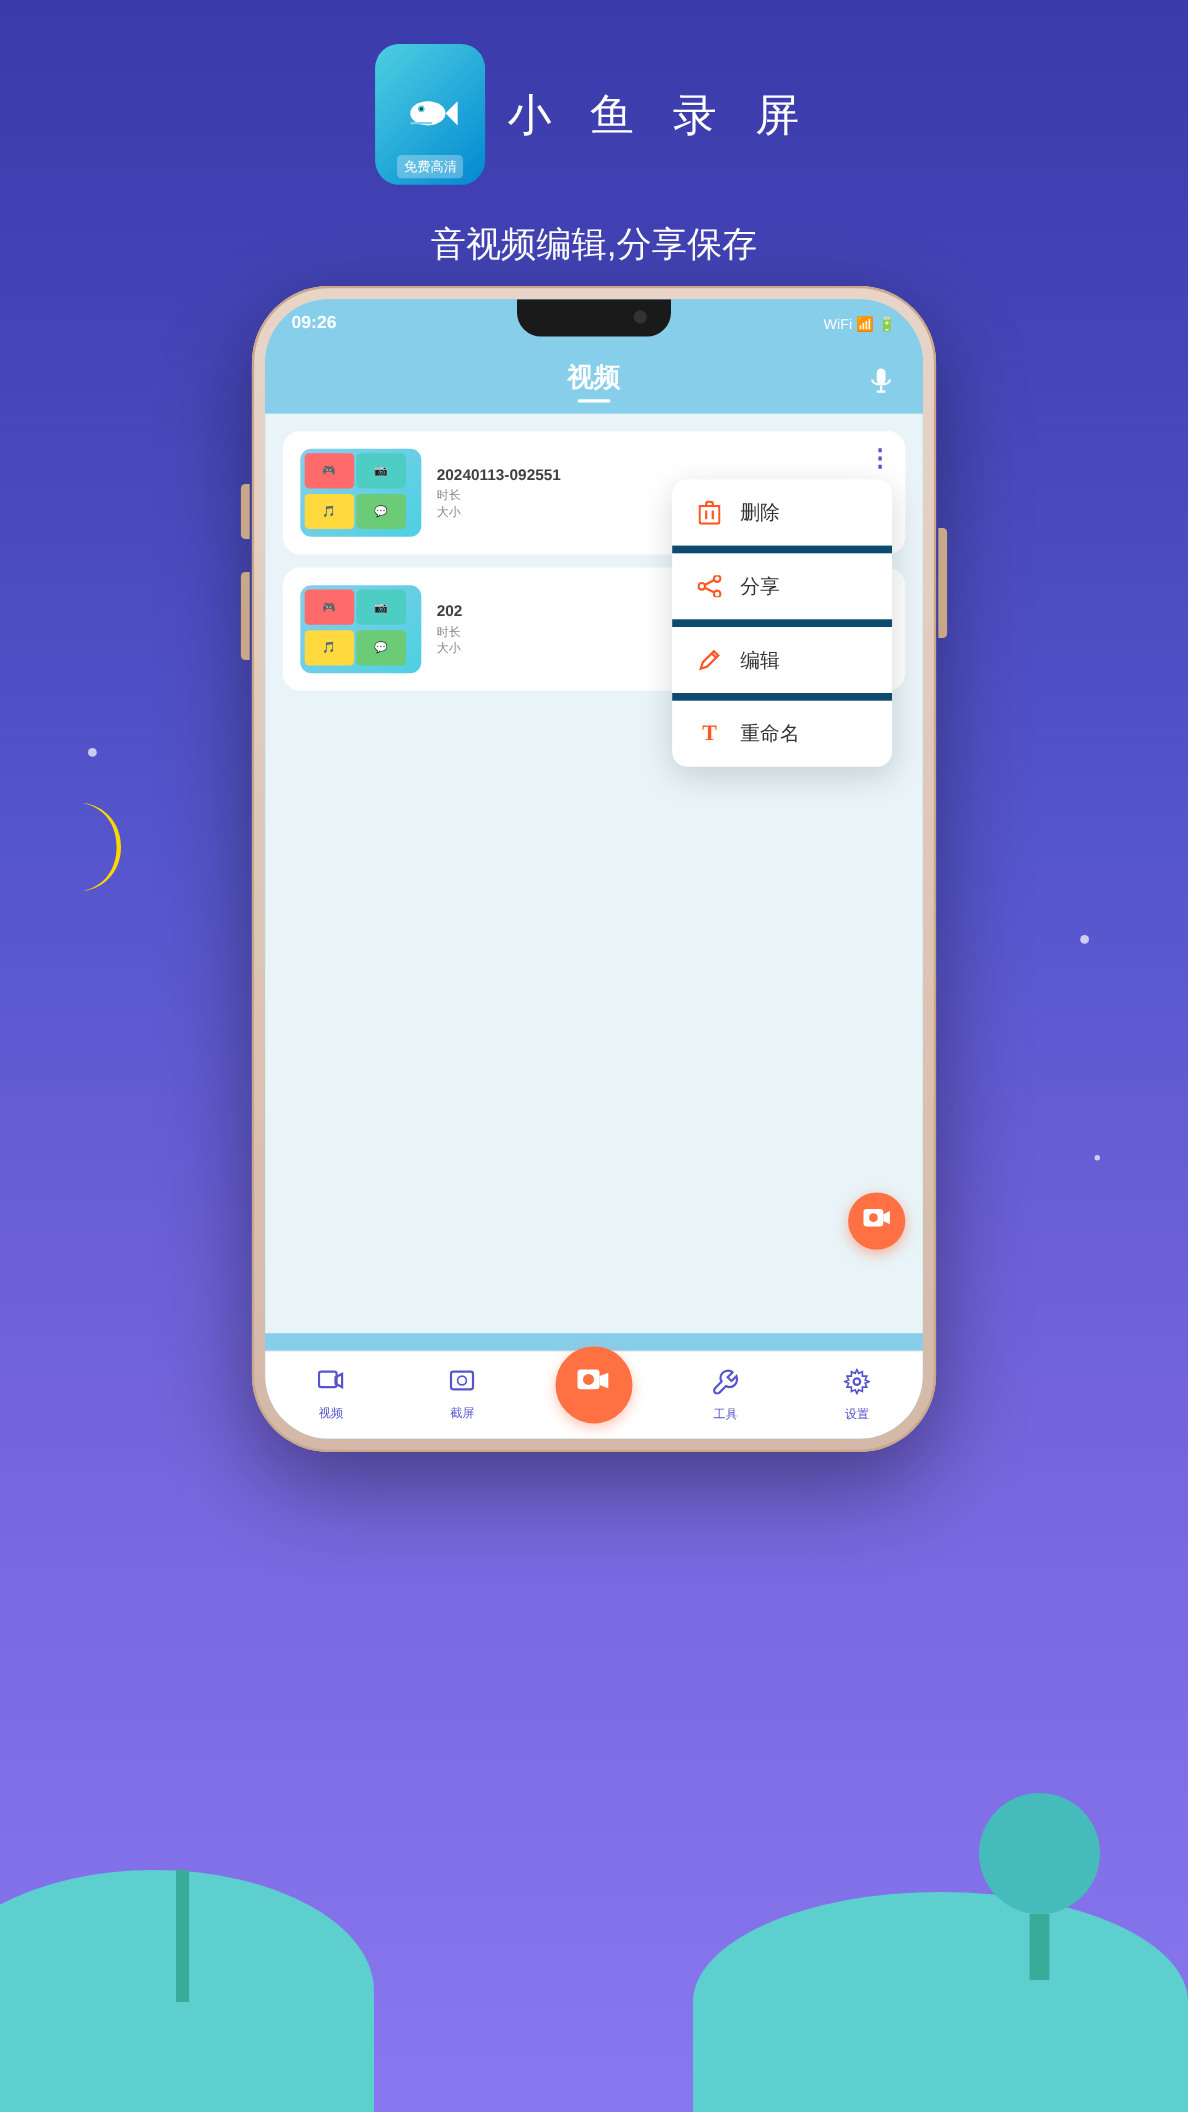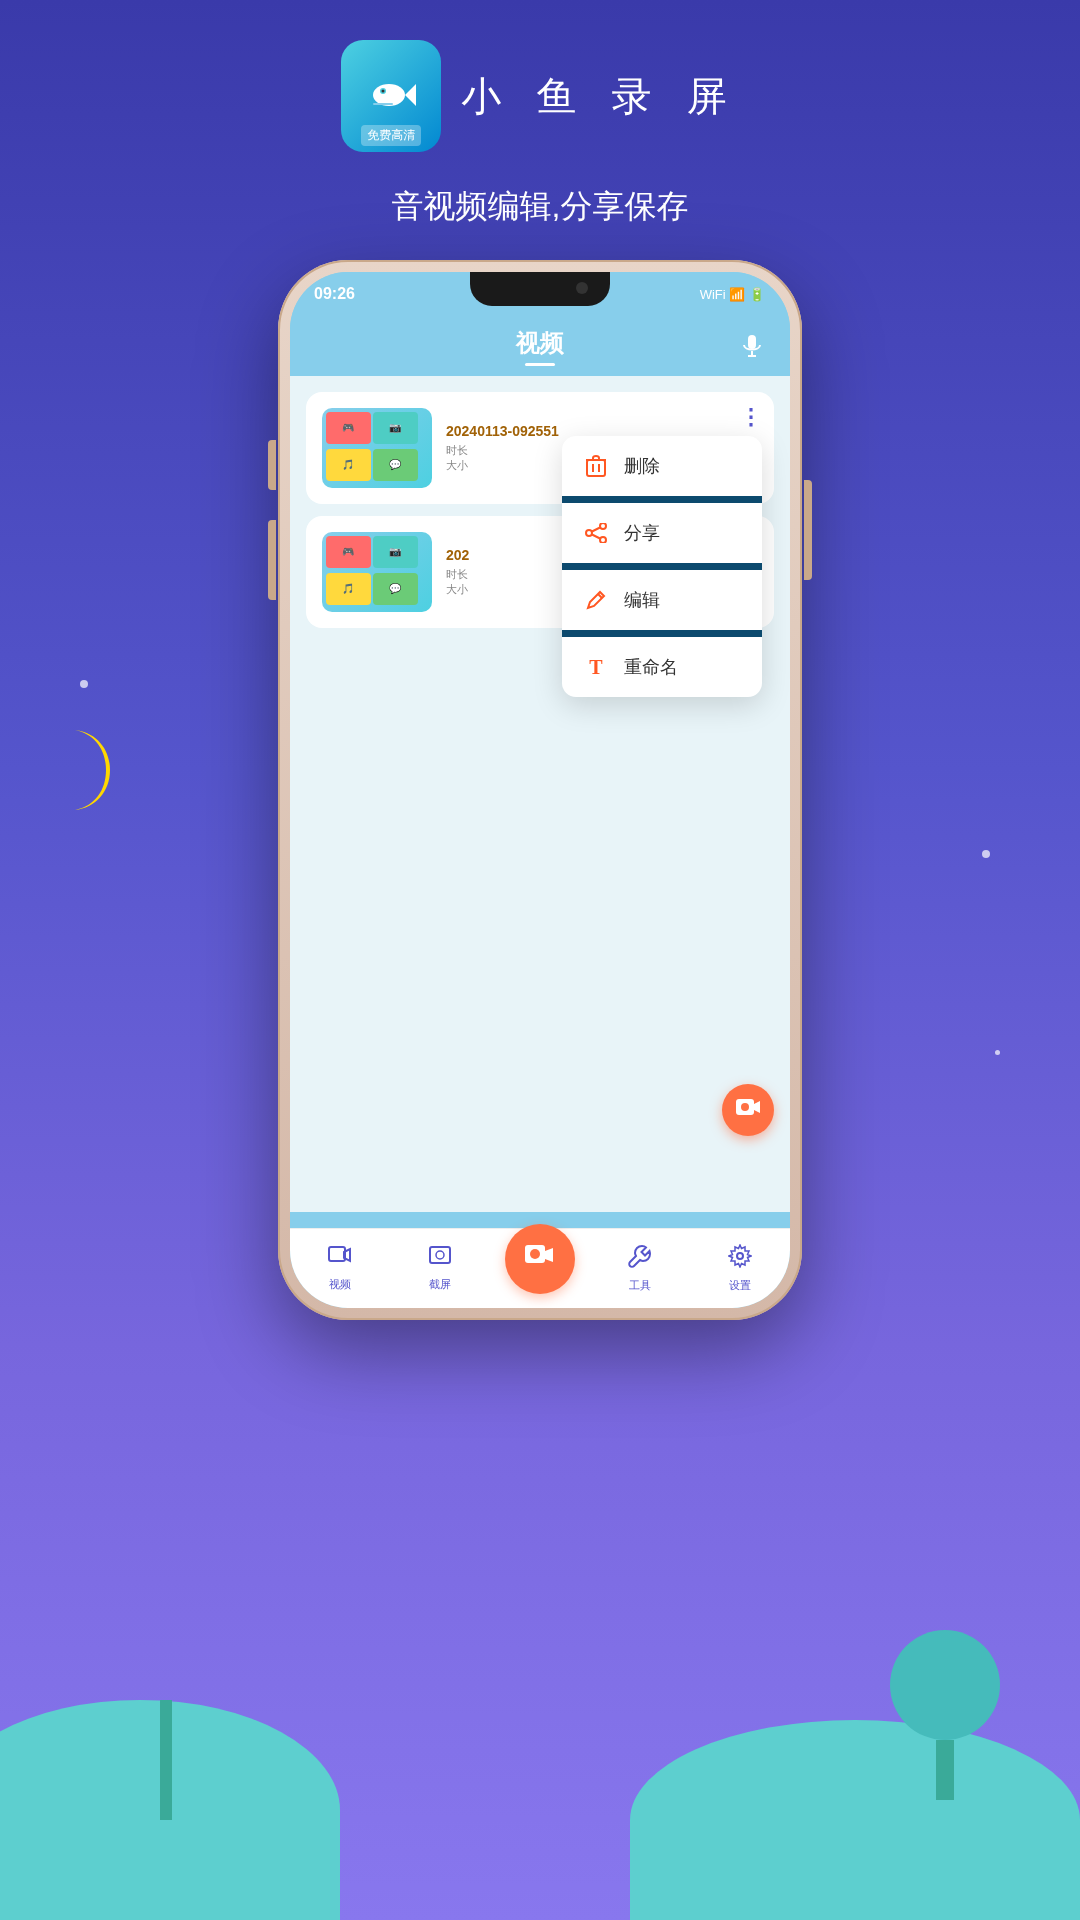--- a/index.html
+++ b/index.html
@@ -85,21 +85,21 @@
       padding-top: 40px;
     }
     .app-logo-area {
       display: flex;
       align-items: center;
       gap: 20px;
       margin-bottom: 30px;
     }
     .app-icon {
       width: 100px;
-      height: 112px;
+      height: 128px;
       background: linear-gradient(135deg, #4dd0e1, #0288d1);
       border-radius: 22px;
       display: flex;
       align-items: center;
       justify-content: center;
       position: relative;
     }
     .app-icon-badge {
       position: absolute;
       bottom: 6px;
@@ -125,21 +125,21 @@
       line-height: 1.5;
       font-weight: 300;
     }
 
     
     .phone-mockup {
       position: absolute;
       top: 260px;
       left: 50%;
       transform: translateX(-50%);
-      width: 524px;
+      width: 622px;
       height: 1060px;
       background: linear-gradient(180deg, #e8d5c8 0%, #d4b8a8 100%);
       border-radius: 70px;
       padding: 12px;
       box-shadow: 0 30px 80px rgba(0,0,0,0.4), inset 0 0 0 2px #c9a88a;
     }
     .phone-inner {
       width: 100%;
       height: 100%;
       background: #87ceeb;
@@ -269,21 +269,21 @@
       align-items: center;
       justify-content: center;
       font-size: 10px;
     }
     .video-info {
       flex: 1;
     }
     .video-filename {
       font-size: 14px;
       font-weight: 600;
-      color: #a16207;
+      color: #404040;
       margin-bottom: 4px;
     }
     .video-meta {
       font-size: 11px;
       color: #888;
     }
     .video-more-btn {
       position: absolute;
       right: 14px;
       top: 14px;

